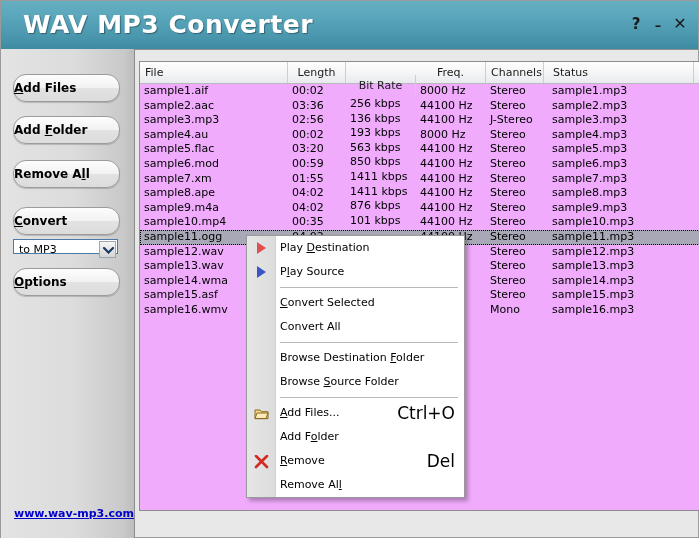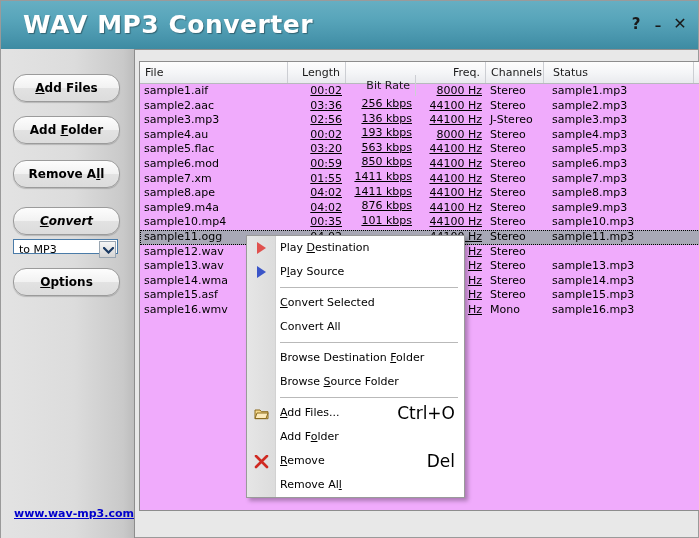--- a/index.html
+++ b/index.html
@@ -38,27 +38,27 @@
     position:absolute;left:0;top:48px;width:133px;height:489px;
     background:linear-gradient(90deg,#e3e3e3 0%,#dcdcdc 55%,#c9c9c9 92%,#bdbdbd 100%);
     border-right:1px solid #8d8d8d;
   }
   .sbtn{
     position:absolute;left:12px;width:105px;height:26px;
     background:linear-gradient(180deg,#fdfdfd 0%,#f2f2f2 48%,#e2e2e2 52%,#dcdcdc 100%);
     border:1px solid #9b9b9b;border-radius:13px;
     box-shadow:0 1px 1px rgba(0,0,0,.18);
     font-size:12px;font-weight:bold;color:#000;
-    text-align:center;line-height:26px;cursor:default;
+    line-height:26px;cursor:default;
   }
   .sbtn u{text-decoration:underline;}
   .b1{top:25px;}
   .b2{top:67px;}
   .b3{top:111px;}
-  .b4{top:158px;font-style:italic;}
+  .b4{top:158px;}
   .b6{top:219px;}
   .combo{
     position:absolute;left:12px;top:190px;width:105px;height:15px;
     background:#fff;border:1px solid #4a7ba8;box-sizing:border-box;
     cursor:default;
   }
   .combo-val{
     position:absolute;left:5px;top:3px;font-size:11px;color:#000;
   }
   .combo-btn{
@@ -81,33 +81,33 @@
   .lhead{
     position:relative;height:21px;
     background:linear-gradient(180deg,#fdfdfd 0%,#f4f5f7 52%,#e9eaee 100%);
     border-bottom:1px solid #b7b9bd;
   }
   .hcell{
     position:absolute;top:0;height:21px;line-height:21px;
     font-size:11px;color:#1a1a1a;box-sizing:border-box;
     border-right:1px solid #ccced3;padding:0 5px;cursor:default;
   }
-  .hcell.r{text-align:right;}
+  .hcell.r{text-align:center;}
   .rows{position:relative;}
   .row{position:relative;height:14.6px;}
   .row.sel{
     background:#a8a8b6;
     outline:1px dotted #000;outline-offset:-1px;
   }
   .cell{
     position:absolute;top:0;height:14.6px;line-height:14.6px;
     font-size:11px;color:#000;box-sizing:border-box;
     padding:0 4px;white-space:nowrap;overflow:hidden;
   }
-  .cell.r{text-align:right;text-decoration:underline;}
+  .cell.r{}
   
   .c-file  {left:0px;   width:148px;}
   .c-len   {left:148px; width:58px;}
   .c-bit   {left:206px; width:70px;margin-top:13px;}
   .c-frq   {left:276px; width:70px;}
   .c-chn   {left:346px; width:58px;}
   .c-sta   {left:408px; width:146px;}
   
   .ctxmenu{
     position:absolute;left:245px;top:234px;width:219px;
@@ -275,20 +275,21 @@
           <div class="cell c-frq r">44100 Hz</div>
           <div class="cell c-chn">Stereo</div>
           <div class="cell c-sta">sample11.mp3</div>
         </div>
         <div class="row">
           <div class="cell c-file">sample12.wav</div>
           <div class="cell c-len r"></div>
           <div class="cell c-bit r"></div>
           <div class="cell c-frq r">Hz</div>
           <div class="cell c-chn">Stereo</div>
+          <div class="cell c-sta">sample12.mp3</div>
         </div>
         <div class="row">
           <div class="cell c-file">sample13.wav</div>
           <div class="cell c-len r"></div>
           <div class="cell c-bit r"></div>
           <div class="cell c-frq r">Hz</div>
           <div class="cell c-chn">Stereo</div>
           <div class="cell c-sta">sample13.mp3</div>
         </div>
         <div class="row">

